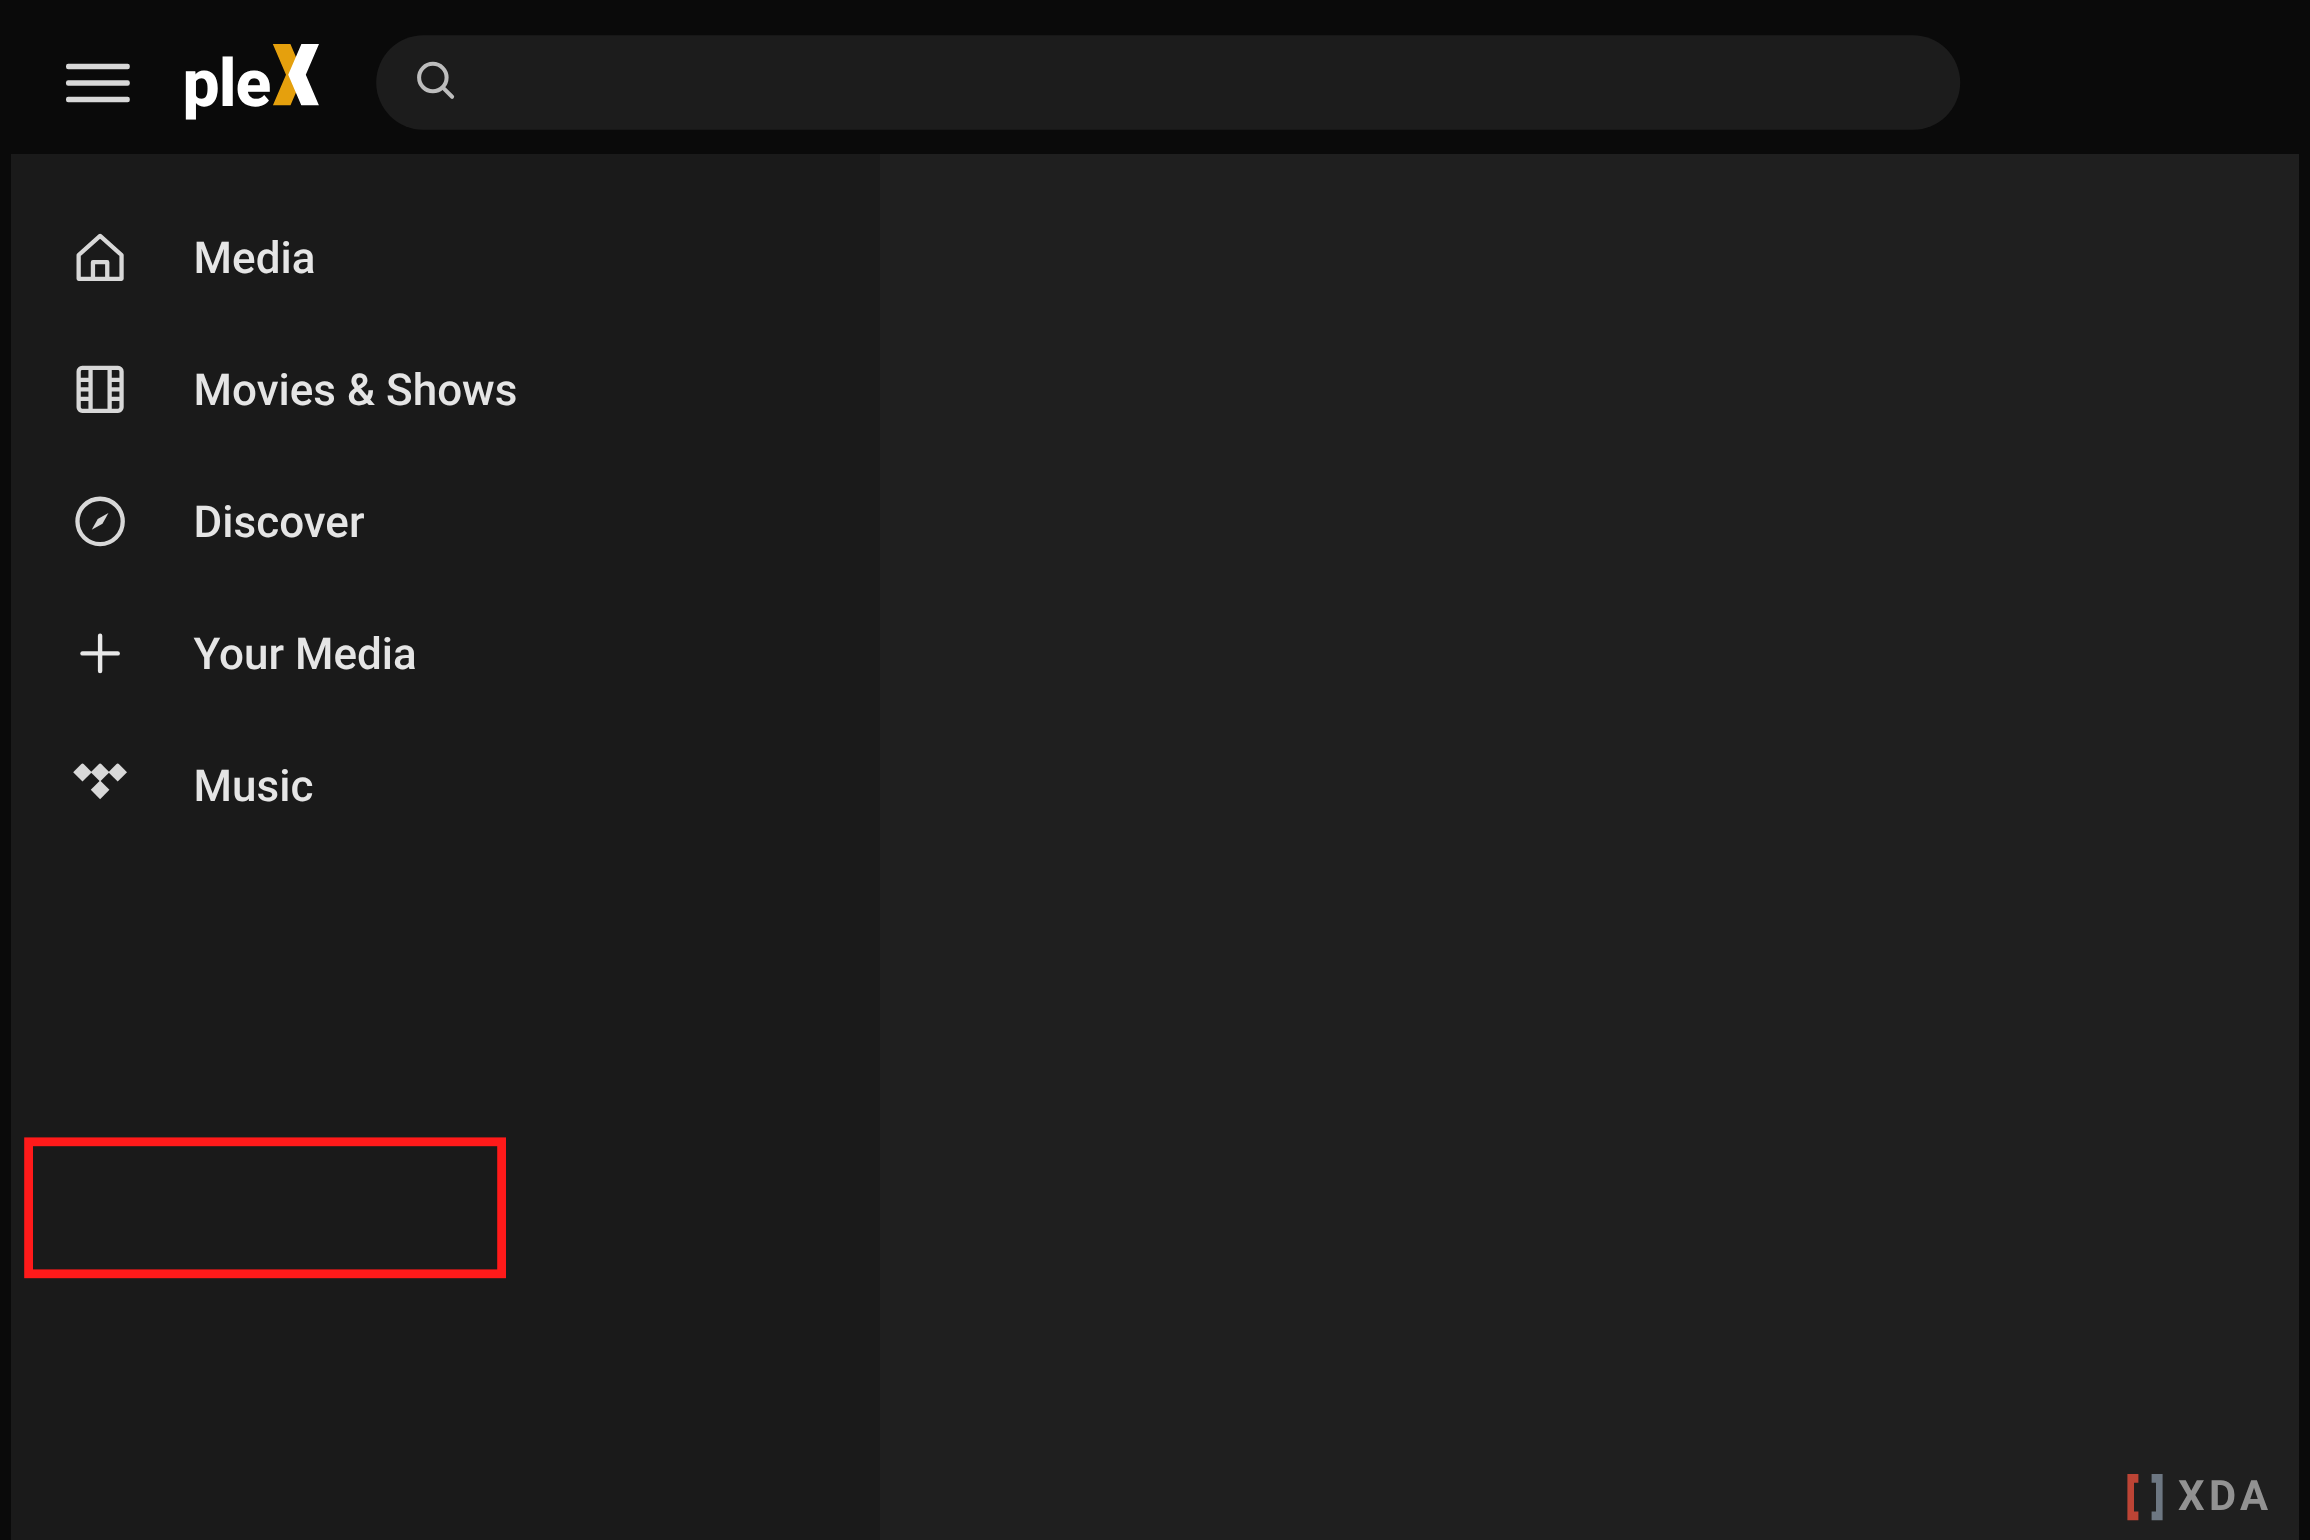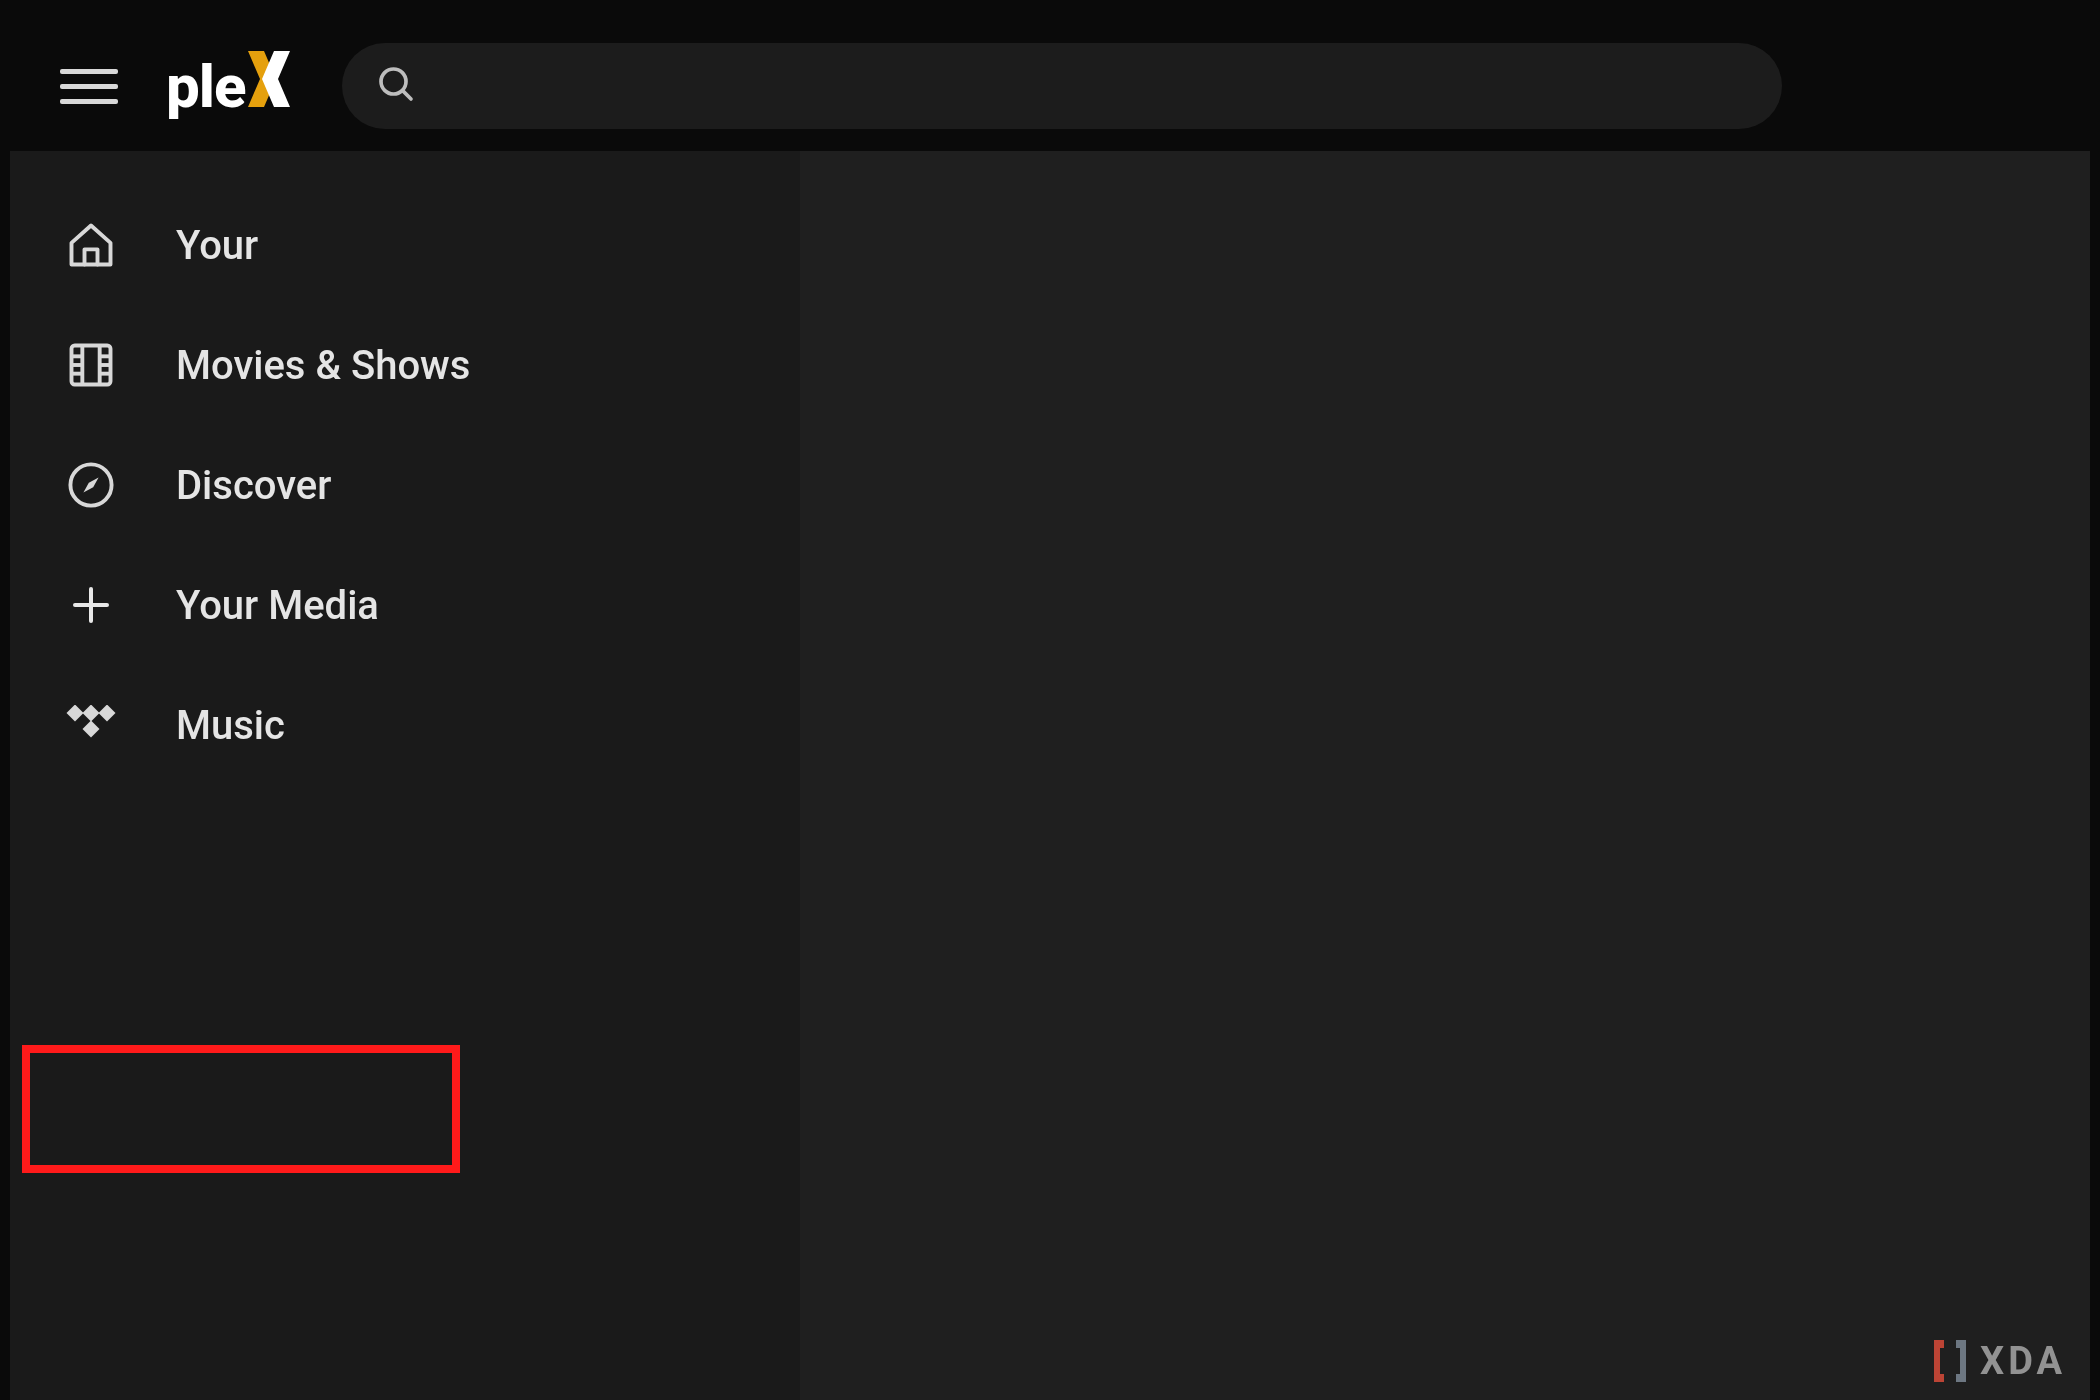--- a/index.html
+++ b/index.html
@@ -8,21 +8,21 @@
     background: #1a1a1a;
     font-family: -apple-system, BlinkMacSystemFont, "Segoe UI", Roboto, Helvetica, Arial, sans-serif;
     color: #e5e5e5;
   }
 
   .outer {
     position: relative;
     width: 2100px;
     height: 1400px;
     background: #0a0a0a;
-    padding: 21px 10px 0 10px;
+    padding: 10px 10px 0 10px;
   }
 
   .app {
     width: 100%;
     height: 100%;
     background: #1f1f1f;
     position: relative;
   }
 
   
@@ -183,21 +183,21 @@
 
       <div class="sidebar">
 
         <div class="nav-item">
           <span class="nav-icon">
             <svg width="52" height="52" viewBox="0 0 24 24" fill="none" stroke="#d8d8d8" stroke-width="1.8" stroke-linejoin="round" stroke-linecap="round">
               <path d="M3 11 L12 3 L21 11 V21 H3 Z"></path>
               <path d="M9 21 V14 H15 V21"></path>
             </svg>
           </span>
-          <span class="nav-label">Your</span>
+          <span class="nav-label">Media</span>
         </div>
 
 
         <div class="nav-item">
           <span class="nav-icon">
             <svg width="52" height="52" viewBox="0 0 24 24" fill="none" stroke="#d8d8d8" stroke-width="1.8" stroke-linejoin="round">
               <rect x="3" y="3" width="18" height="18" rx="1.5"></rect>
               <line x1="8" y1="3" x2="8" y2="21"></line>
               <line x1="16" y1="3" x2="16" y2="21"></line>
               <line x1="3" y1="8" x2="8" y2="8"></line>

